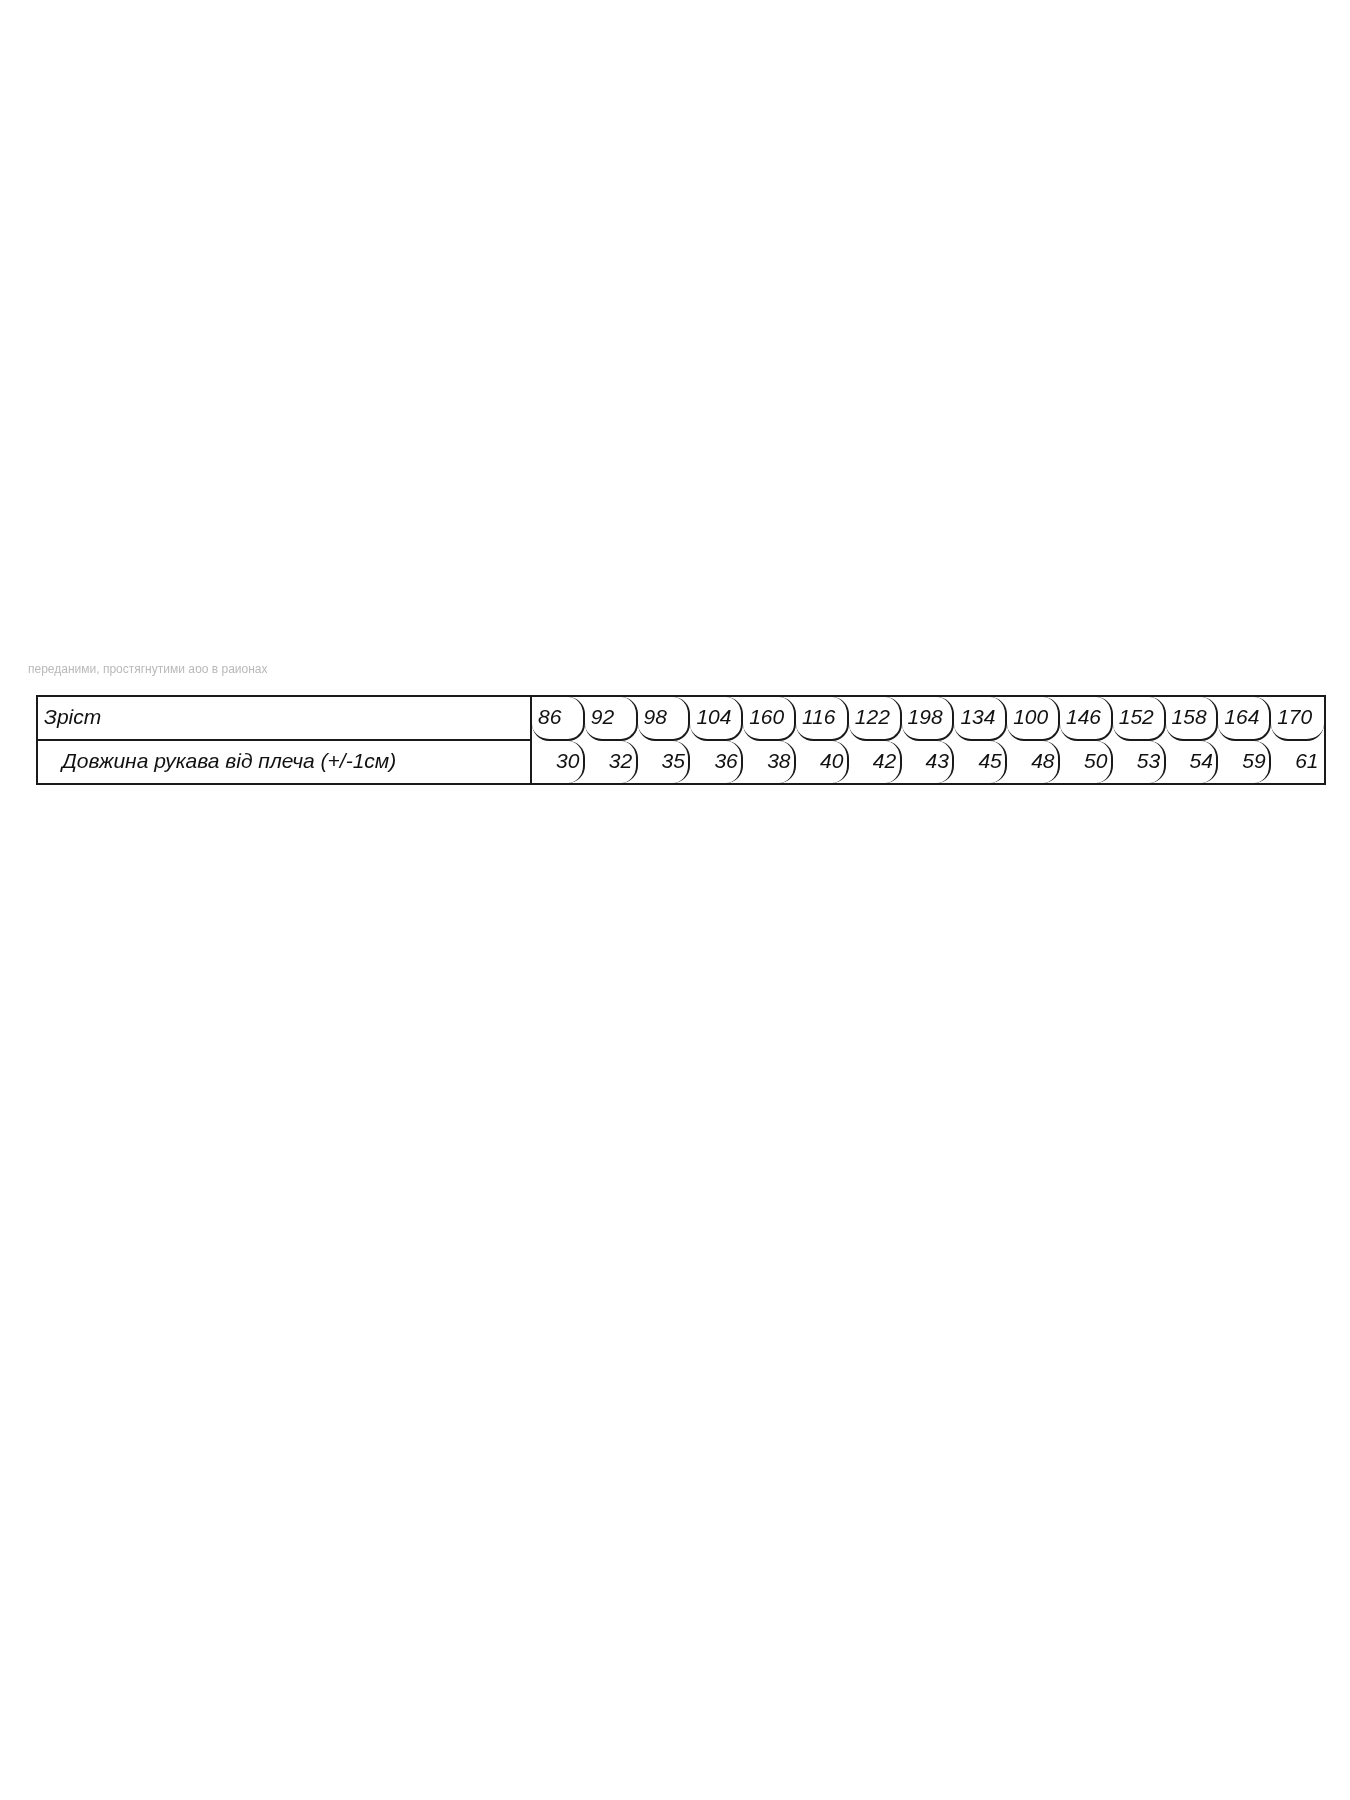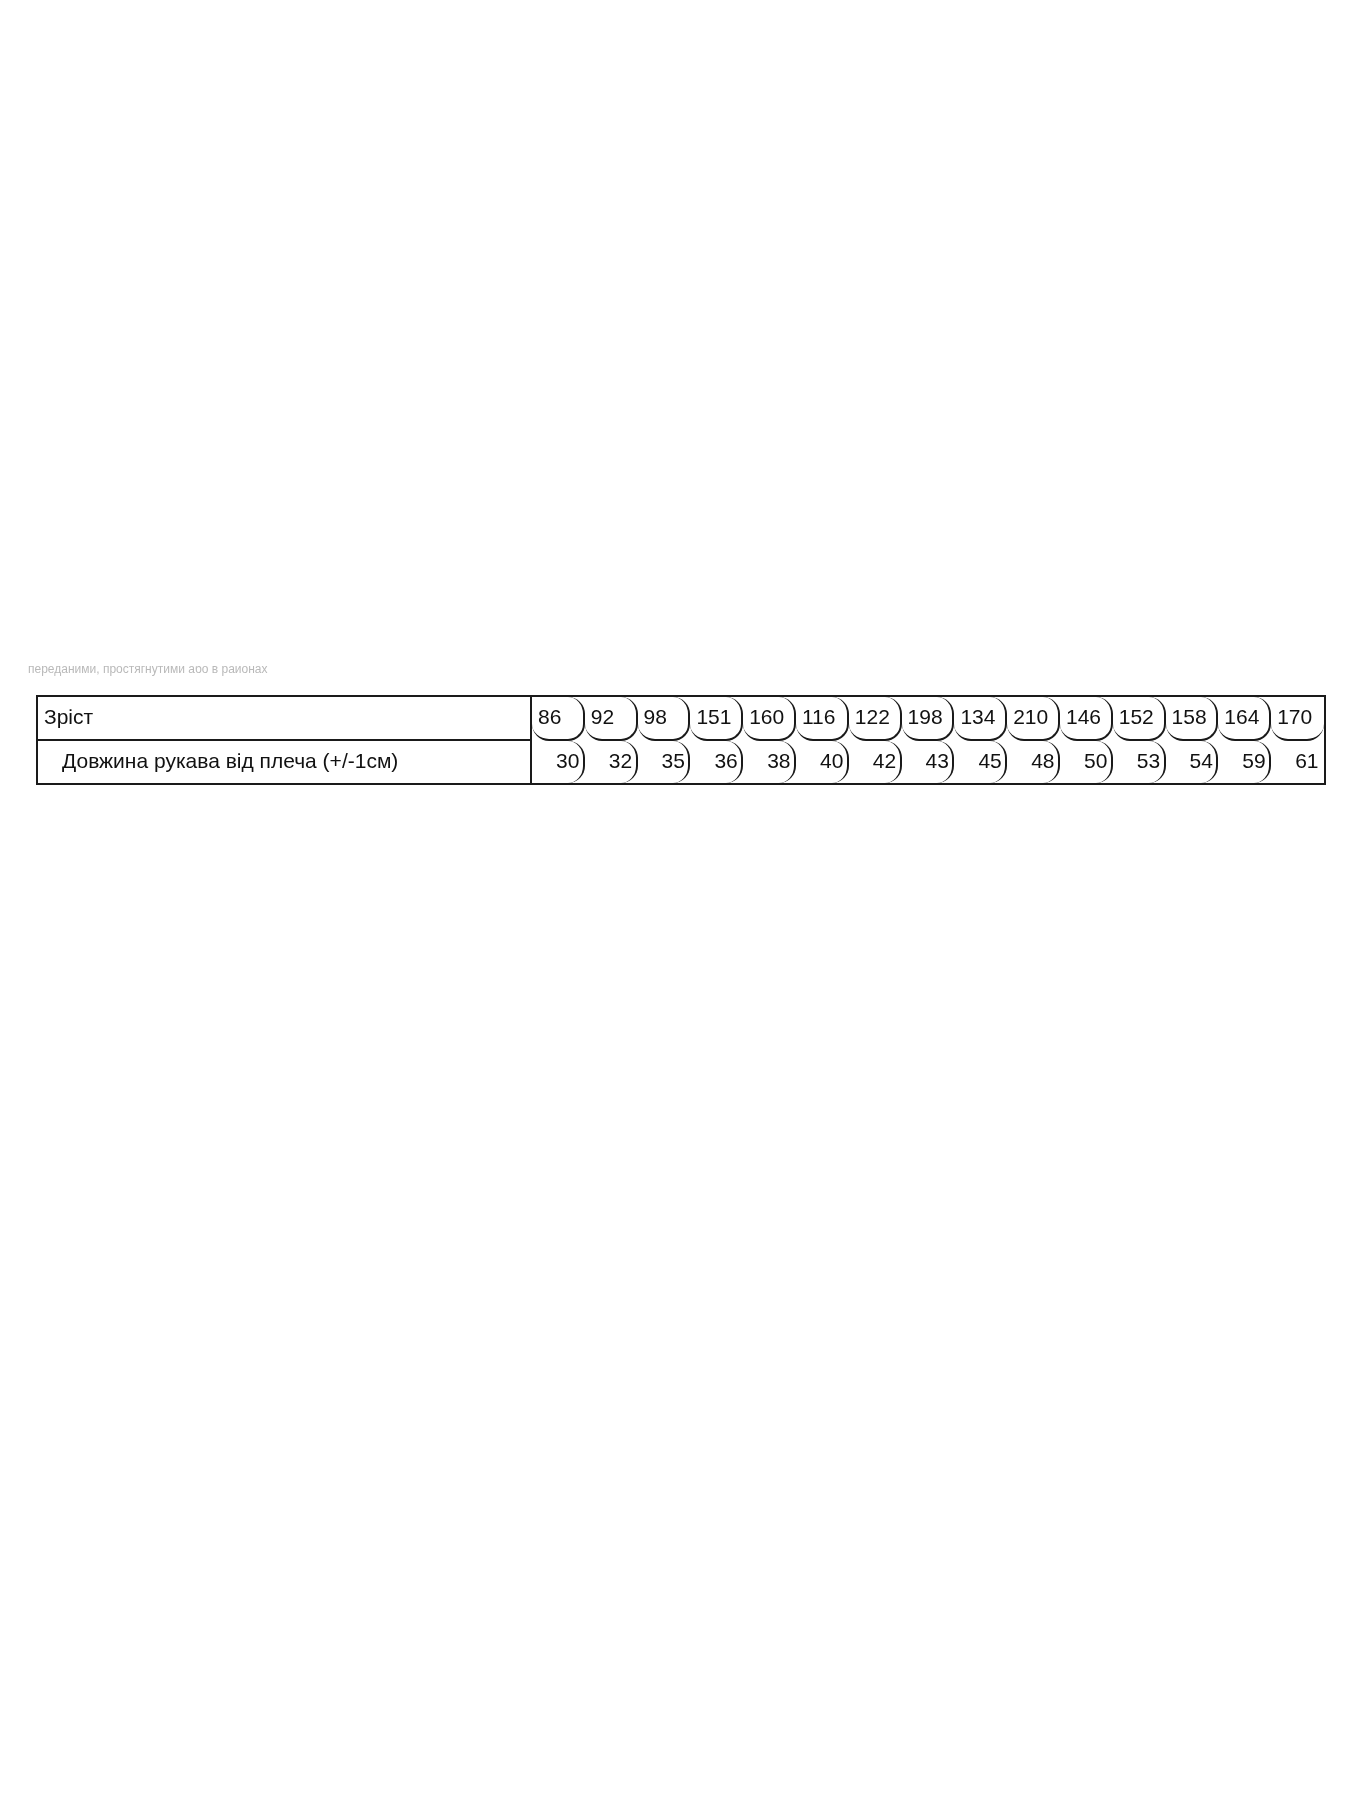--- a/index.html
+++ b/index.html
@@ -33,20 +33,21 @@
     display: block;
     position: relative;
     top: -9px;
   }
 
   .table-wrap {
     position: absolute;
     left: 36px;
     top: 695px;
     width: 1290px;
+    font-style: italic;
   }
 
   table.size-table {
     border-collapse: separate;
     border-spacing: 0;
     border: 2px solid #1a1a1a;
     table-layout: fixed;
     width: 1290px;
     background: #ffffff;
   }
@@ -91,27 +92,27 @@
 </div>
 
 <div class="table-wrap">
   <table class="size-table">
     <tbody>
       <tr>
         <td class="label-cell">Зріст</td>
         <td class="val-cell">86</td>
         <td class="val-cell">92</td>
         <td class="val-cell">98</td>
-        <td class="val-cell">151</td>
+        <td class="val-cell">104</td>
         <td class="val-cell">160</td>
         <td class="val-cell">116</td>
         <td class="val-cell">122</td>
         <td class="val-cell">198</td>
         <td class="val-cell">134</td>
-        <td class="val-cell">210</td>
+        <td class="val-cell">100</td>
         <td class="val-cell">146</td>
         <td class="val-cell">152</td>
         <td class="val-cell">158</td>
         <td class="val-cell">164</td>
         <td class="val-cell">170</td>
       </tr>
       <tr>
         <td class="label-cell">Довжина рукава від плеча (+/-1см)</td>
         <td class="val-cell">30</td>
         <td class="val-cell">32</td>

